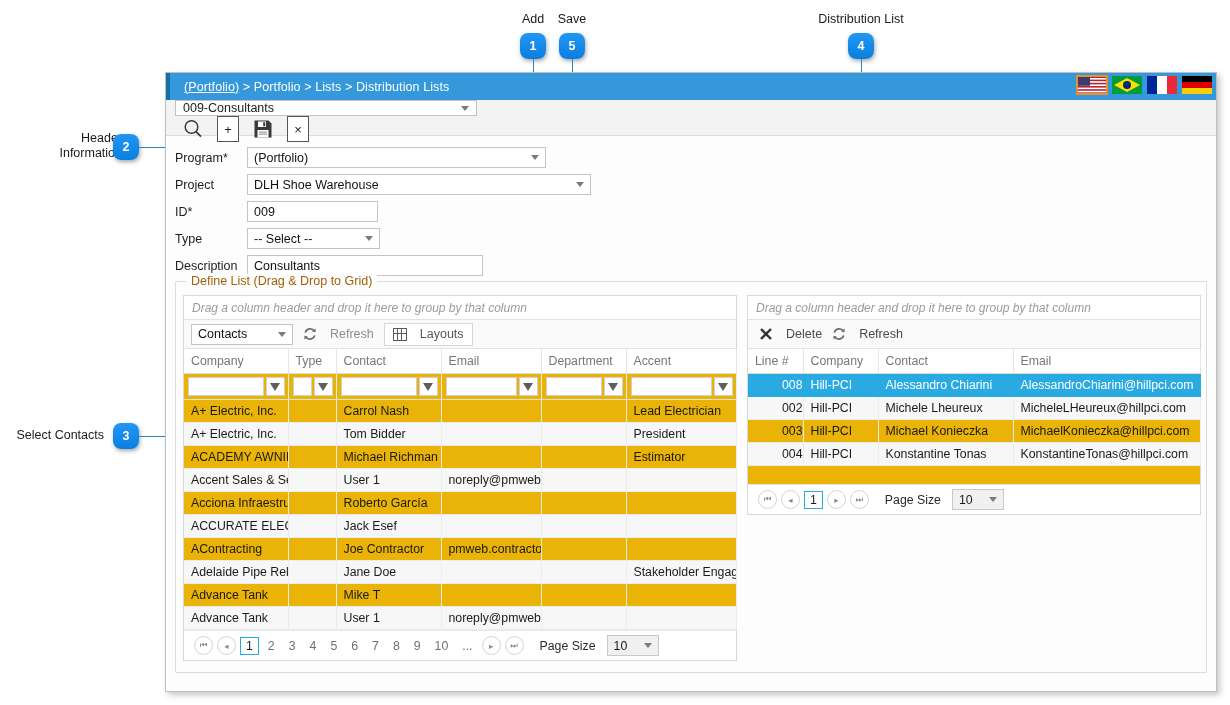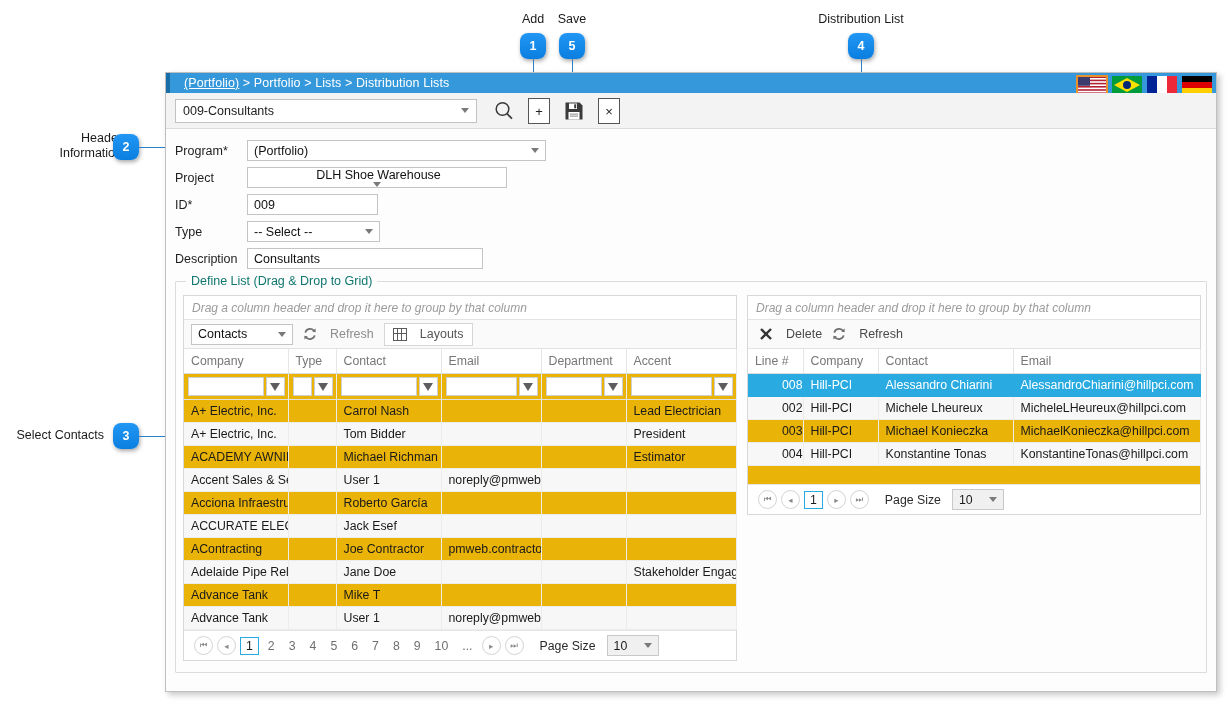--- a/index.html
+++ b/index.html
@@ -40,21 +40,21 @@
   #window {
     position: absolute;
     left: 165px; top: 72px;
     width: 1052px; height: 620px;
     background: #fdfdfd;
     border: 1px solid #bfbfbf;
     box-shadow: 3px 3px 6px rgba(0,0,0,.22);
   }
   #titlebar {
     position: relative;
-    height: 20px;
+    height: 27px;
     background: #3498db;
     border-left: 4px solid #1a6ea8;
     display: flex; align-items: center;
   }
   #breadcrumb {
     font-size: 12.5px; color: #ffffff;
     margin-left: 14px;
     letter-spacing: .1px;
     white-space: nowrap;
   }
@@ -65,21 +65,21 @@
   }
   .flag { width: 30px; height: 18px; display:block; }
   .flag.sel { outline: 2px solid #e8912c; outline-offset: -1px; }
 
   
   #toolbarRow {
     position: relative;
     height: 36px;
     background: #f3f3f3;
     border-bottom: 1px solid #dcdcdc;
-    display: flex; align-items: center;
+    display: flex; align-items: flex-start; flex-direction: column;
   }
   #listSelect {
     margin-left: 9px;
     width: 302px; height: 24px;
     background: #fff;
     border: 1px solid #c2c2c2;
     display: flex; align-items: center;
     font-size: 12.5px; color: #222;
     padding: 0 4px 0 7px;
     justify-content: space-between;
@@ -100,37 +100,37 @@
   #form { position: relative; padding: 8px 0 0 9px; }
   .frow { display: flex; align-items: center; height: 27px; }
   .flabel { width: 72px; font-size: 12.5px; color: #1d1d1d; }
   .fctl {
     background: #fff; border: 1px solid #c4c4c4;
     height: 21px; font-size: 12.5px; color: #111;
     display: flex; align-items: center; padding: 0 3px 0 6px;
     justify-content: space-between;
   }
   .fctl.wide { width: 299px; }
-  .fctl.mid  { width: 260px; flex-direction: column; }
+  .fctl.mid  { width: 344px; }
   .fctl.id   { width: 131px; }
   .fctl.sel  { width: 133px; }
   .fctl.desc { width: 236px; }
 
   
   #defineList {
     position: absolute;
     left: 9px; top: 208px;
     width: 1032px; height: 392px;
     border: 1px solid #dcdcdc;
     border-radius: 1px;
   }
   #defineLegend {
     position: absolute; left: 10px; top: -8px;
     background: #fdfdfd; padding: 0 5px;
-    font-size: 12.5px; color: #0f766e;
+    font-size: 12.5px; color: #a16207;
   }
 
   
   .grid { position: absolute; background: #eab308; border: 1px solid #d8d8d8; }
   #leftGrid  { left: 7px;   top: 13px; width: 554px; height: 366px; }
   #rightGrid { left: 571px; top: 13px; width: 454px; height: 220px; }
 
   .group-bar {
     height: 24px; border-bottom: 1px solid #e2e2e2;
     background: #fff;

